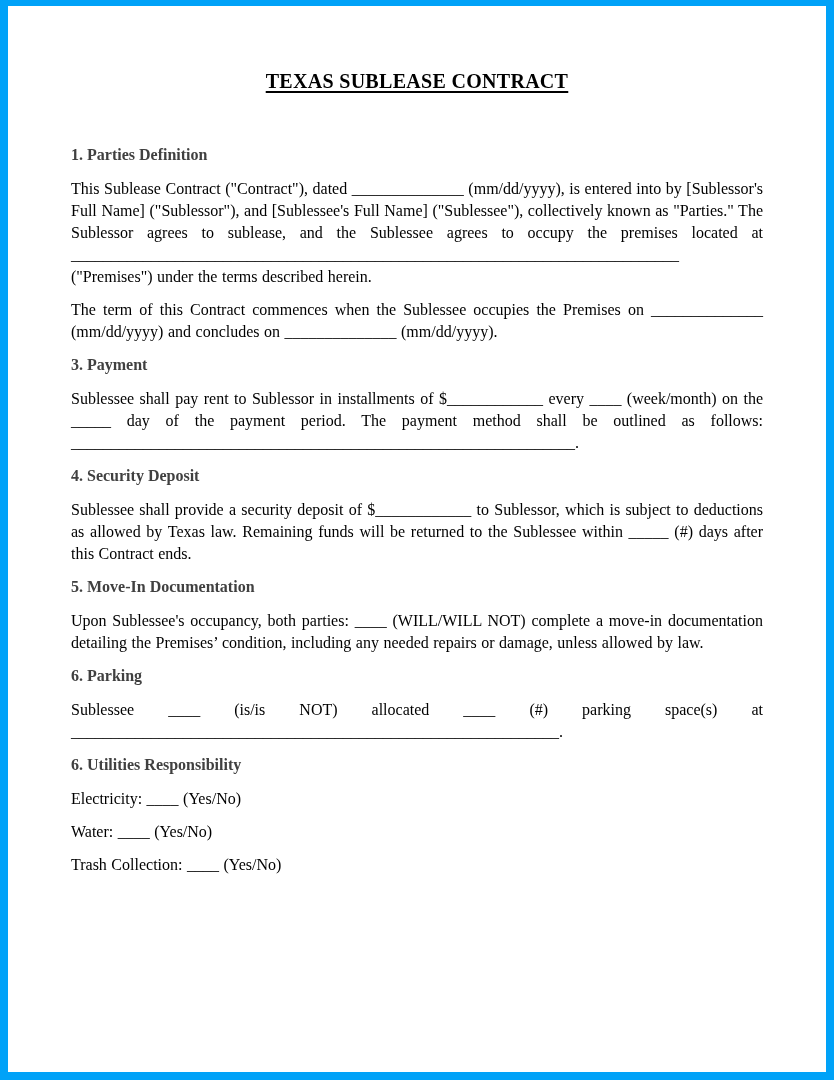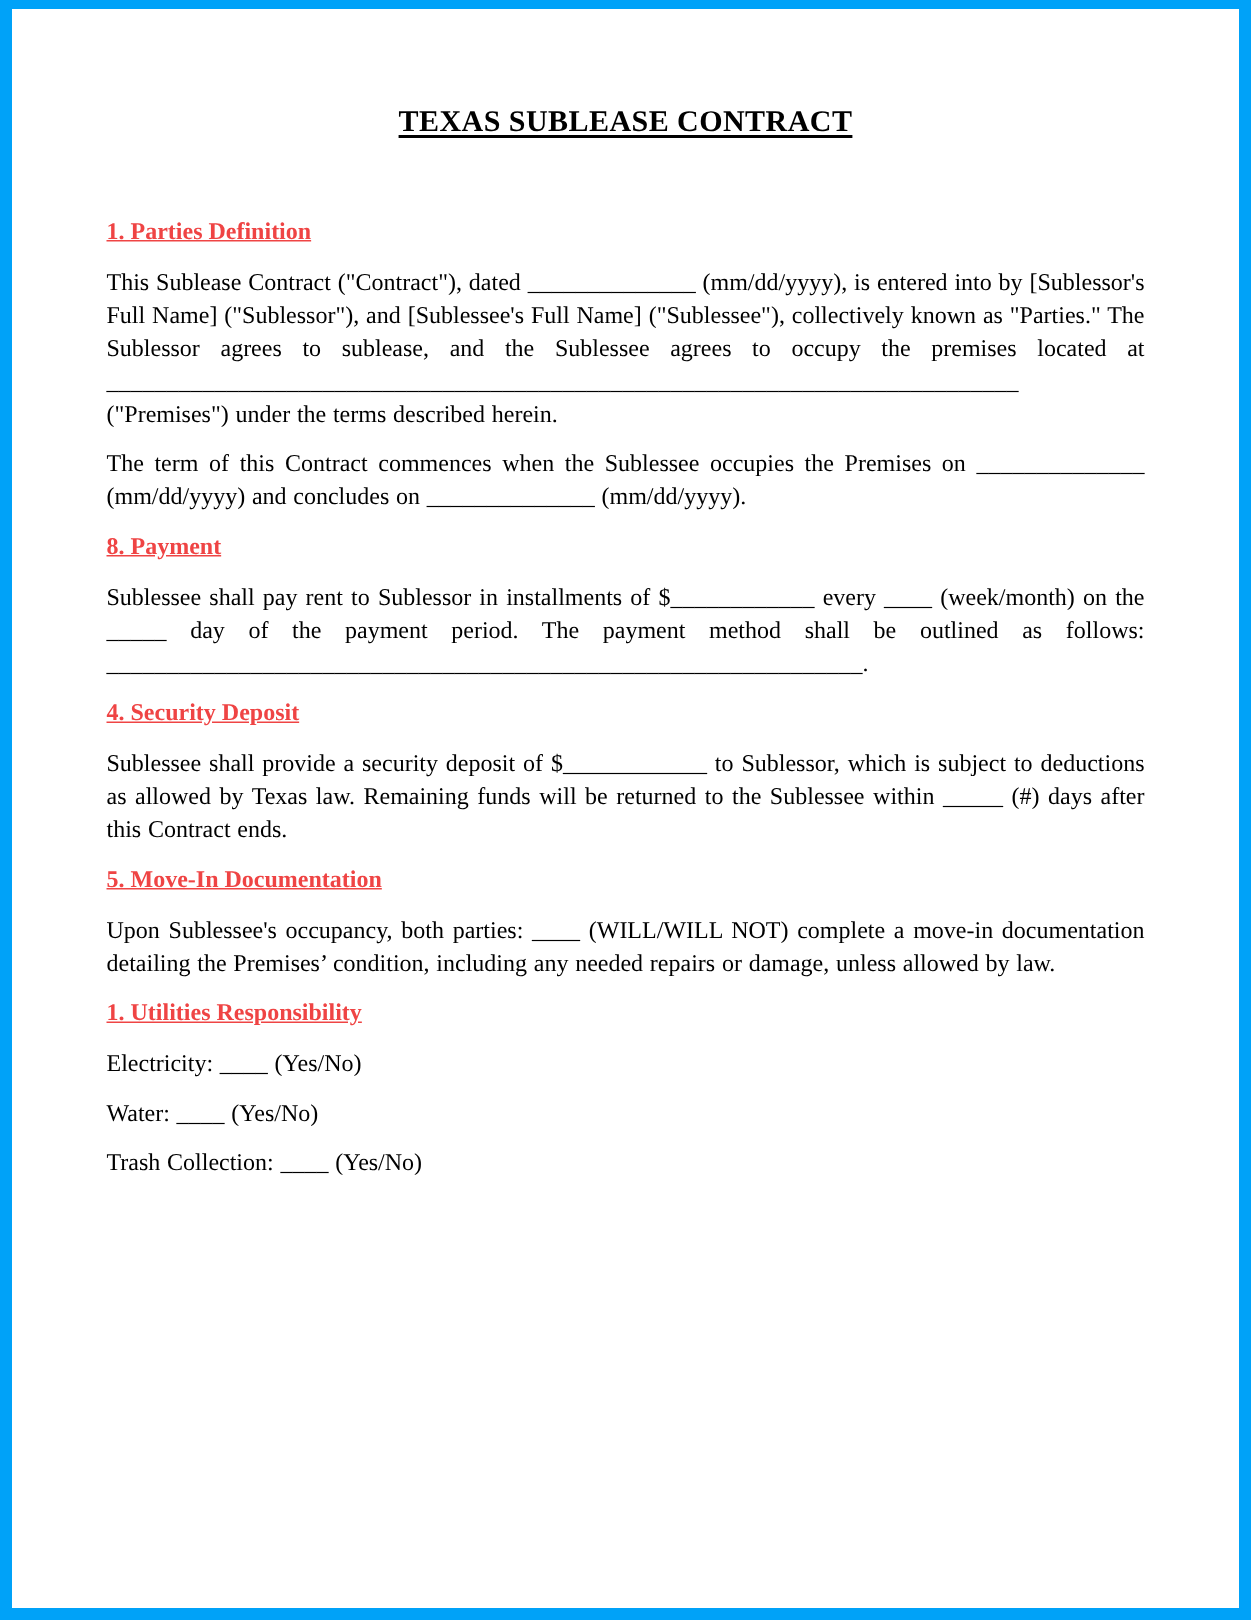--- a/index.html
+++ b/index.html
@@ -32,23 +32,22 @@
     text-decoration: underline;
     text-underline-offset: 3px;
     letter-spacing: 0.3px;
     color: #000000;
     margin: 0 0 50px 0;
   }
   .section-heading {
     font-size: 16px;
     line-height: 22px;
     font-weight: bold;
-    color: #ef4444;
+    color: #404040;
     margin: 0 0 12px 0;
-    text-decoration: underline;
   }
   .section-paragraph {
     font-size: 16px;
     line-height: 22px;
     color: #000000;
     text-align: justify;
     margin: 0 0 11px 0;
     word-spacing: 0.5px;
   }
 </style>
@@ -59,31 +58,35 @@
   <h1 class="doc-title">TEXAS SUBLEASE CONTRACT</h1>
   <main id="sections">
       <section>
         <h2 class="section-heading">1. Parties Definition</h2>
         <p class="section-paragraph">This Sublease Contract ("Contract"), dated ______________ (mm/dd/yyyy), is entered into by [Sublessor's Full Name] ("Sublessor"), and [Sublessee's Full Name] ("Sublessee"), collectively known as "Parties." The Sublessor agrees to sublease, and the Sublessee agrees to occupy the premises located at ____________________________________________________________________________ ("Premises") under the terms described herein.</p>
       </section>
       <section>
         <p class="section-paragraph">The term of this Contract commences when the Sublessee occupies the Premises on ______________ (mm/dd/yyyy) and concludes on ______________ (mm/dd/yyyy).</p>
       </section>
       <section>
-        <h2 class="section-heading">8. Payment</h2>
+        <h2 class="section-heading">3. Payment</h2>
         <p class="section-paragraph">Sublessee shall pay rent to Sublessor in installments of $____________ every ____ (week/month) on the _____ day of the payment period. The payment method shall be outlined as follows: _______________________________________________________________.</p>
       </section>
       <section>
         <h2 class="section-heading">4. Security Deposit</h2>
         <p class="section-paragraph">Sublessee shall provide a security deposit of $____________ to Sublessor, which is subject to deductions as allowed by Texas law. Remaining funds will be returned to the Sublessee within _____ (#) days after this Contract ends.</p>
       </section>
       <section>
         <h2 class="section-heading">5. Move-In Documentation</h2>
         <p class="section-paragraph">Upon Sublessee's occupancy, both parties: ____ (WILL/WILL NOT) complete a move-in documentation detailing the Premises’ condition, including any needed repairs or damage, unless allowed by law.</p>
       </section>
       <section>
-        <h2 class="section-heading">1. Utilities Responsibility</h2>
+        <h2 class="section-heading">6. Parking</h2>
+        <p class="section-paragraph">Sublessee ____ (is/is NOT) allocated ____ (#) parking space(s) at _____________________________________________________________.</p>
+      </section>
+      <section>
+        <h2 class="section-heading">6. Utilities Responsibility</h2>
         <p class="section-paragraph">Electricity: ____ (Yes/No)</p>
         <p class="section-paragraph">Water: ____ (Yes/No)</p>
         <p class="section-paragraph">Trash Collection: ____ (Yes/No)</p>
       </section>
     </main>
 </div>
 
 </body></html>

